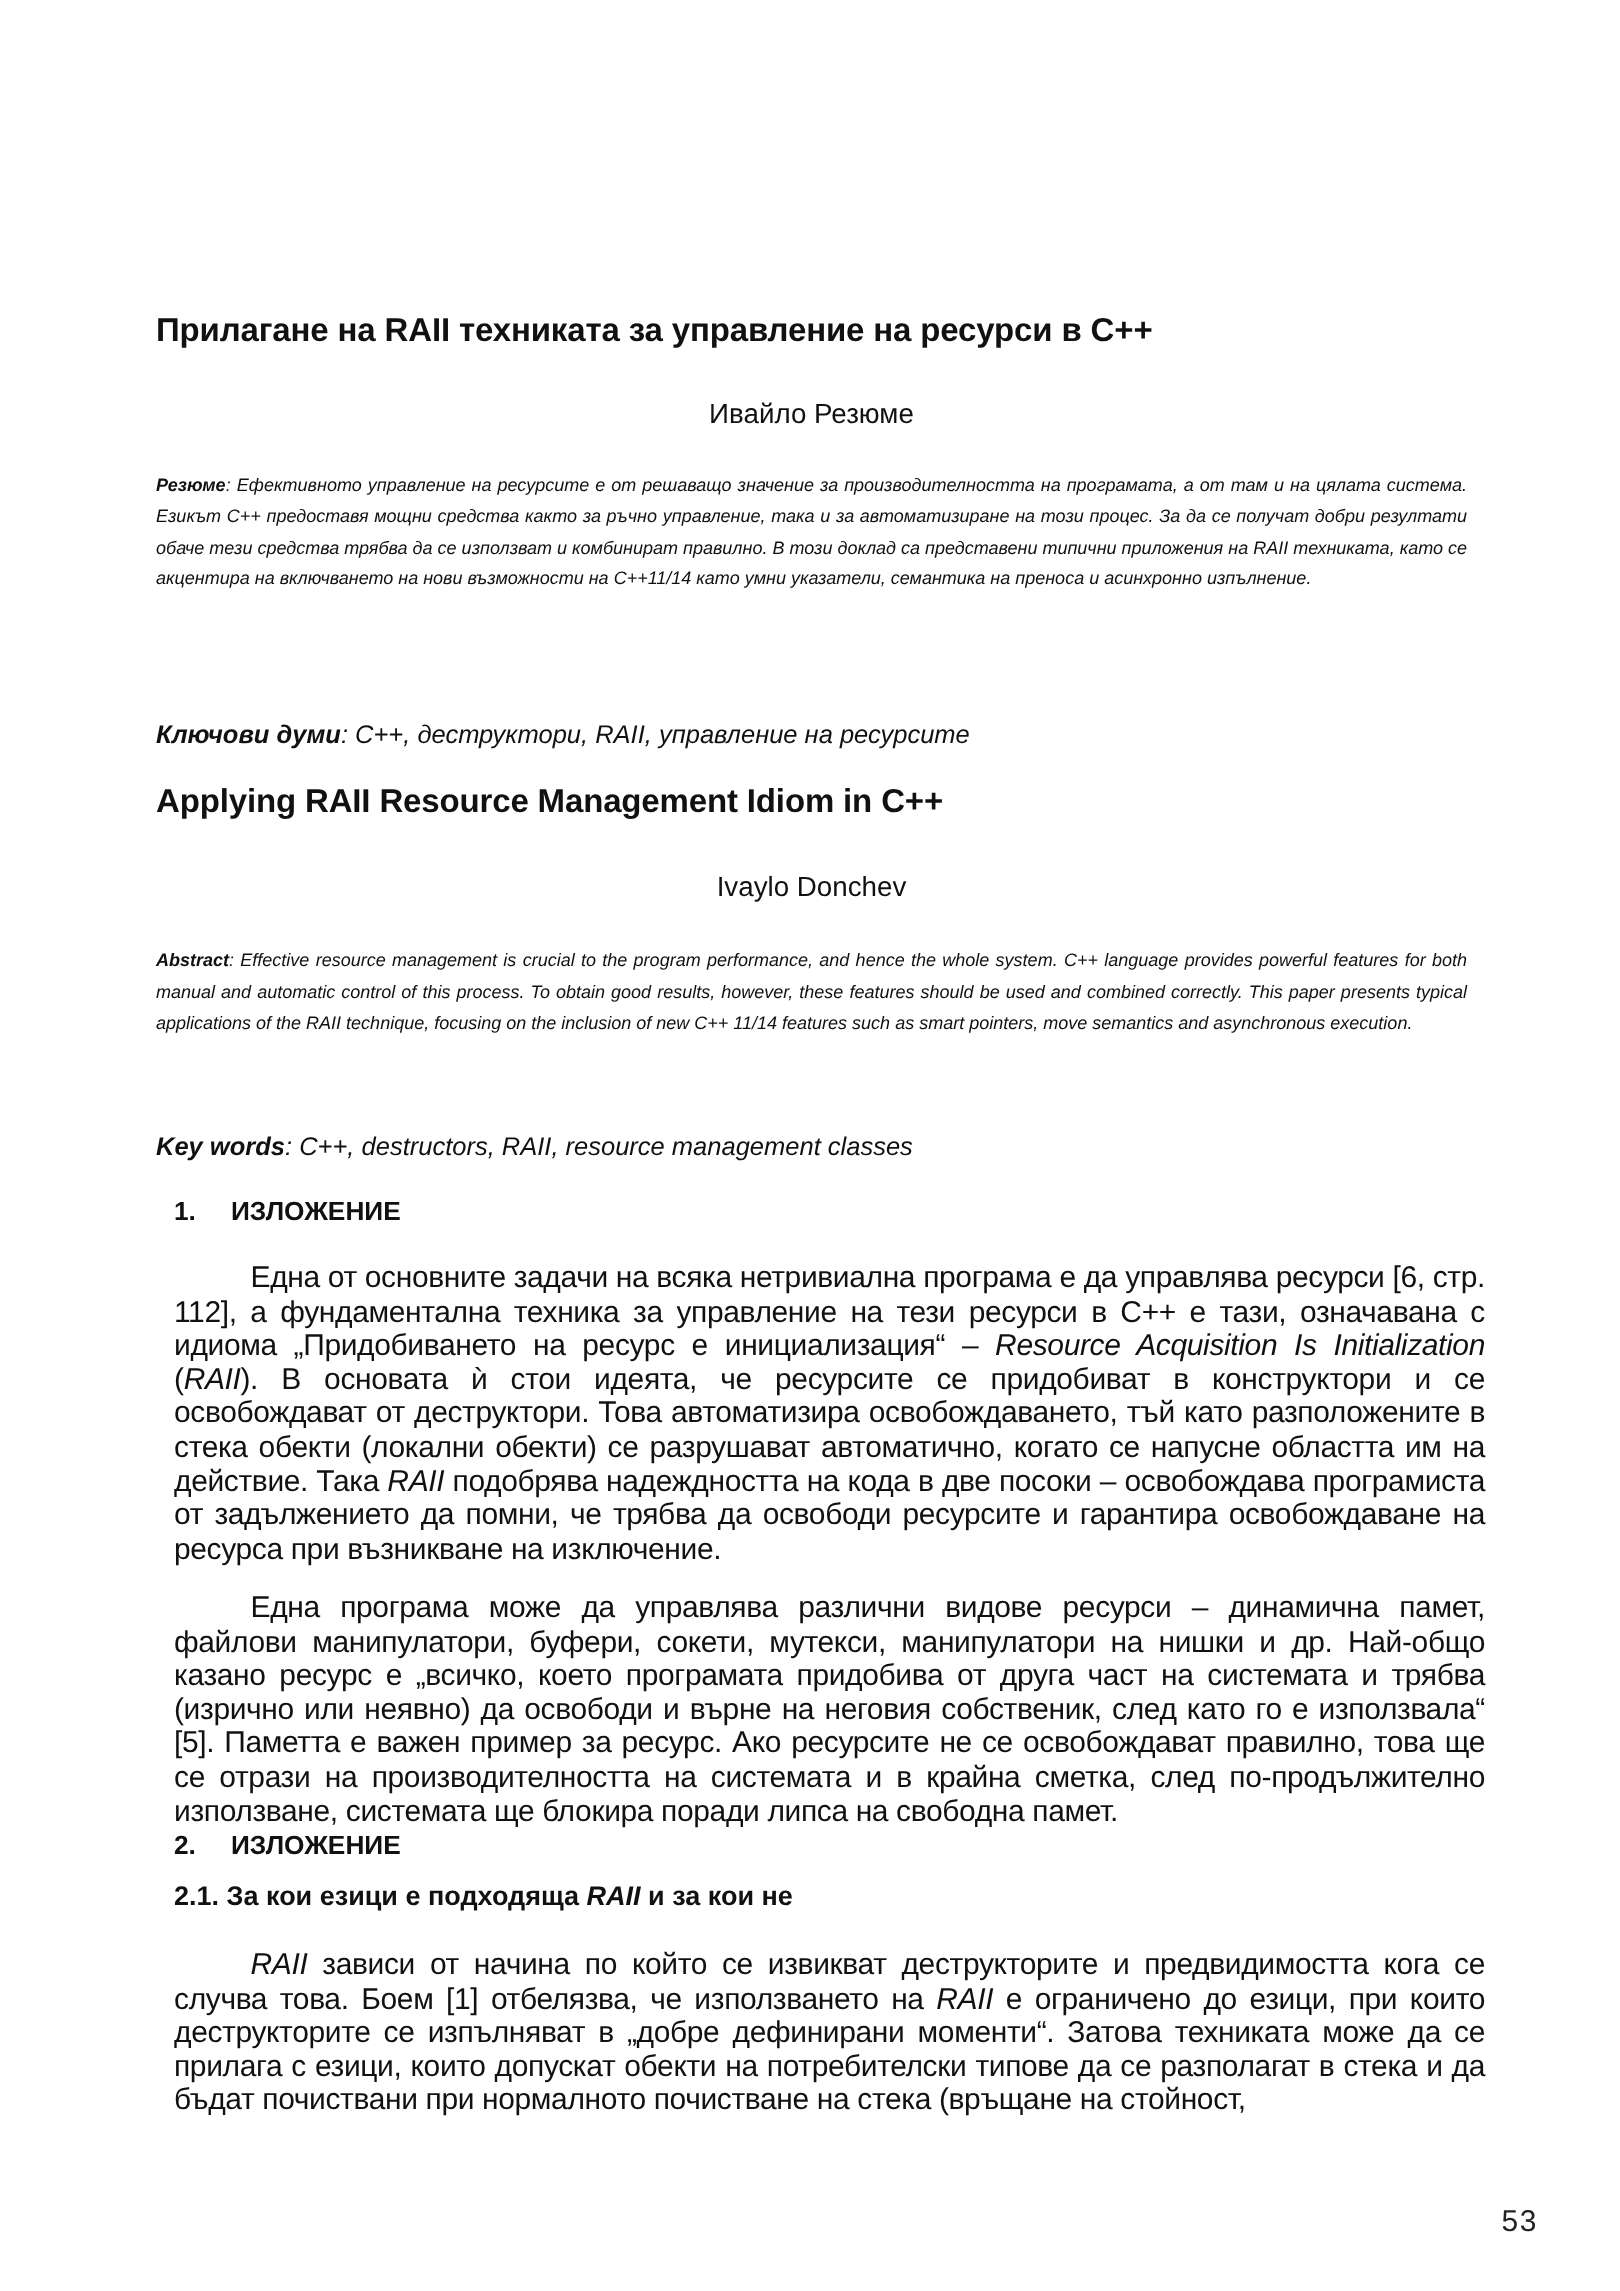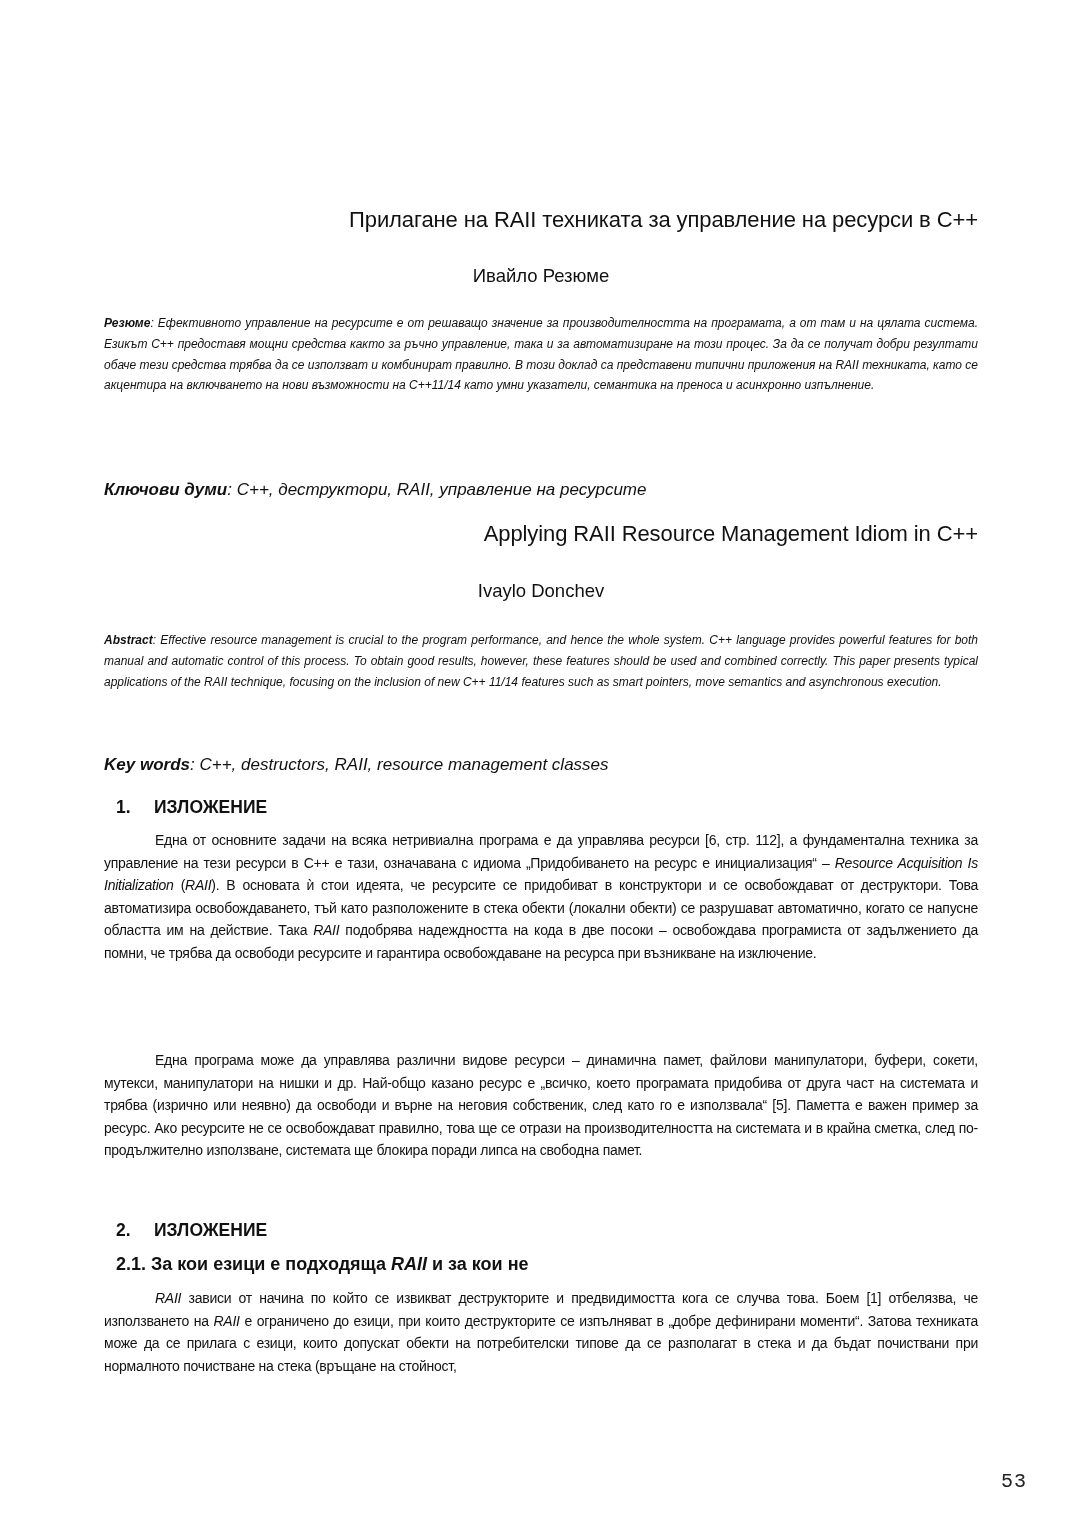--- a/index.html
+++ b/index.html
@@ -2,22 +2,22 @@
 <html><head>
 <meta charset="utf-8">
 <style>
   html, body { margin: 0; padding: 0; background: #ffffff; }
   body {
     width: 1080px; height: 1527px; position: relative; overflow: hidden;
     font-family: "Liberation Sans", sans-serif; color: #111;
   }
   .page { position: absolute; left: 104px; top: 0; width: 874px; }
   .title {
-    position: absolute; left: 0; width: 874px; text-align: right;
-    font-weight: normal; font-size: 22px; letter-spacing: -0.1px;
+    position: absolute; left: 0; width: 874px; text-align: left;
+    font-weight: bold; font-size: 22px; letter-spacing: -0.1px;
   }
   .author {
     position: absolute; left: 0; width: 874px; text-align: center;
     font-size: 18.5px;
   }
   .abstract {
     position: absolute; left: 0; width: 874px; font-style: italic;
     font-size: 12px; line-height: 20.8px; text-align: justify;
     margin: 0;
   }
@@ -27,27 +27,27 @@
     font-size: 17px; margin: 0;
   }
   .h1 {
     position: absolute; left: 12px; font-weight: bold; font-size: 17.5px;
   }
   .h1 .num { display: inline-block; width: 38px; }
   .h2 {
     position: absolute; left: 12px; font-weight: bold; font-size: 18px; text-align: right;
   }
   .para {
-    position: absolute; left: 0; width: 874px; font-size: 14px;
-    line-height: 22.6px; text-align: justify; margin: 0;
+    position: absolute; left: 0; width: 874px; font-size: 20px;
+    line-height: 22.6px; text-align: justify; margin: 12px;
     text-indent: 51px; letter-spacing: -0.25px;
   }
   .page-number {
     position: absolute; left: 1001px; top: 1470px; font-size: 20px;
-    font-family: Liberation Mono, monospace; color: #222; letter-spacing: 1px;
+    font-family: Liberation Sans, sans-serif; color: #222; letter-spacing: 1px;
   }
   i { font-style: italic; }
 </style>
 </head>
 <body>
 
 <div class="page">
 
   <div class="title" style="top:207px">Прилагане на RAII техниката за управление на ресурси в C++</div>
   <div class="author" style="top:265px">Ивайло Резюме</div>

